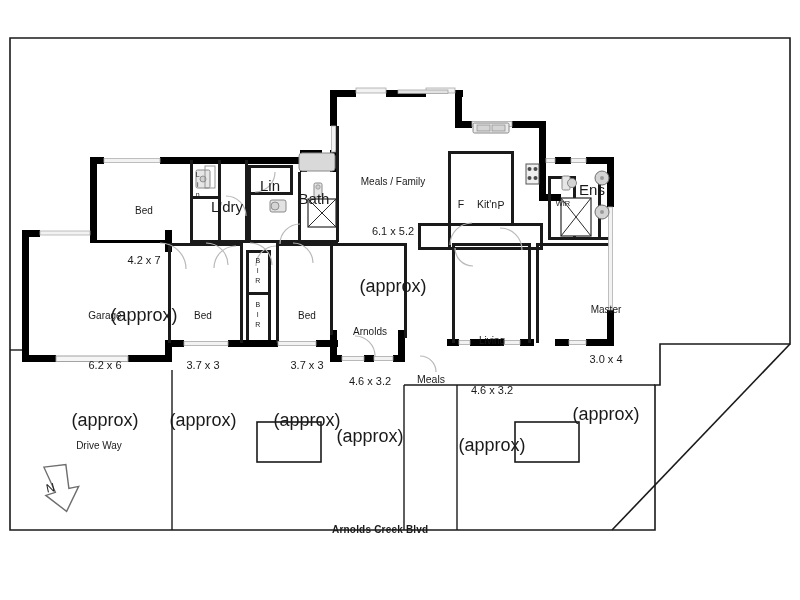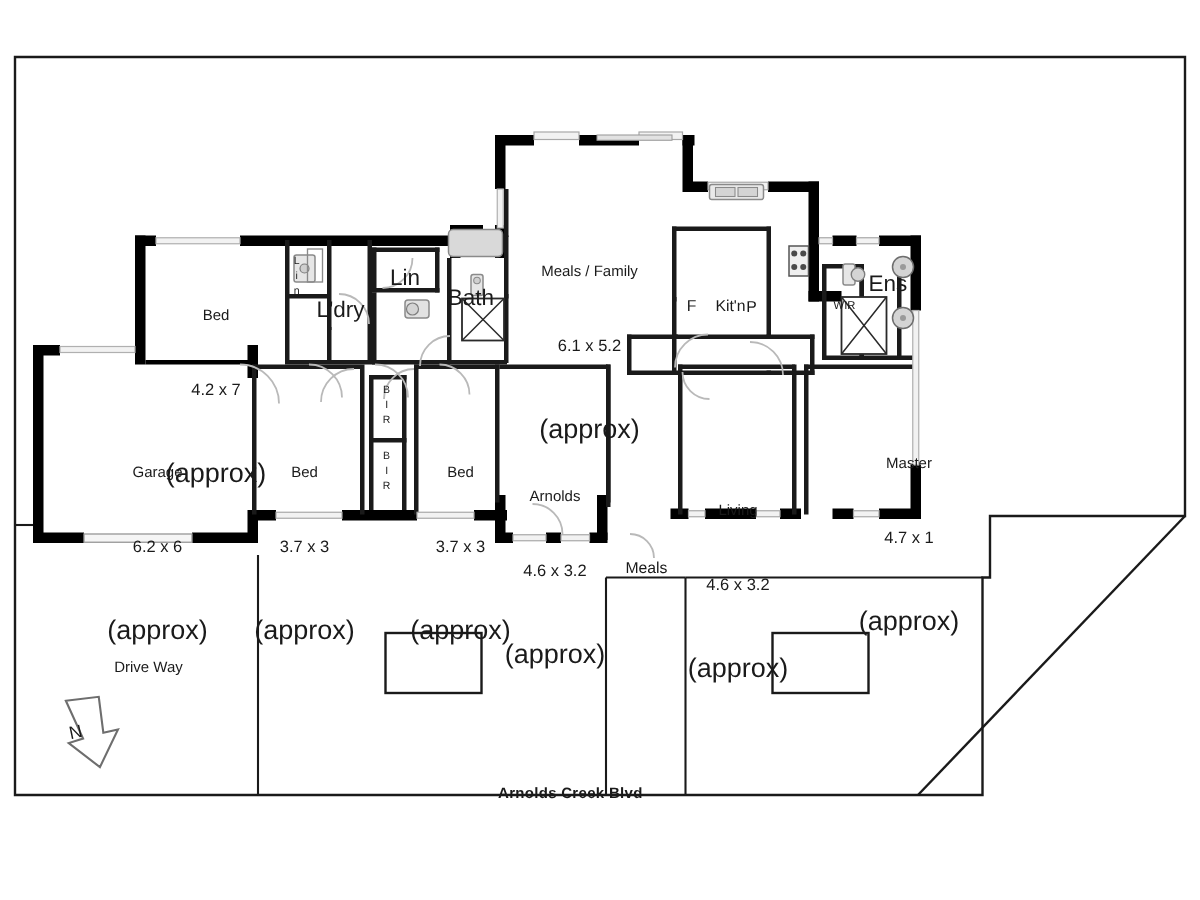--- a/index.html
+++ b/index.html
@@ -385,21 +385,21 @@
   </div>
 
   <div class="rm-label" style="left:446px; top:297px; width:92px;">
     <div class="rm-name">Living</div>
     <div class="rm-dim">4.6 x 3.2</div>
     <div class="rm-apx">(approx)</div>
   </div>
 
   <div class="rm-label" style="left:560px; top:266px; width:92px;">
     <div class="rm-name">Master</div>
-    <div class="rm-dim">4.7 x 1</div>
+    <div class="rm-dim">3.0 x 4</div>
     <div class="rm-apx">(approx)</div>
   </div>
 
   <div class="rm-label lbl-small" style="left:205px; top:198px; width:44px;">L'dry</div>
 
   <div class="vert-text" style="left:192px; top:170px; width:12px;">L
 i
 n</div>
 
   <div class="rm-label lbl-small" style="left:253px; top:177px; width:34px;">Lin</div>

